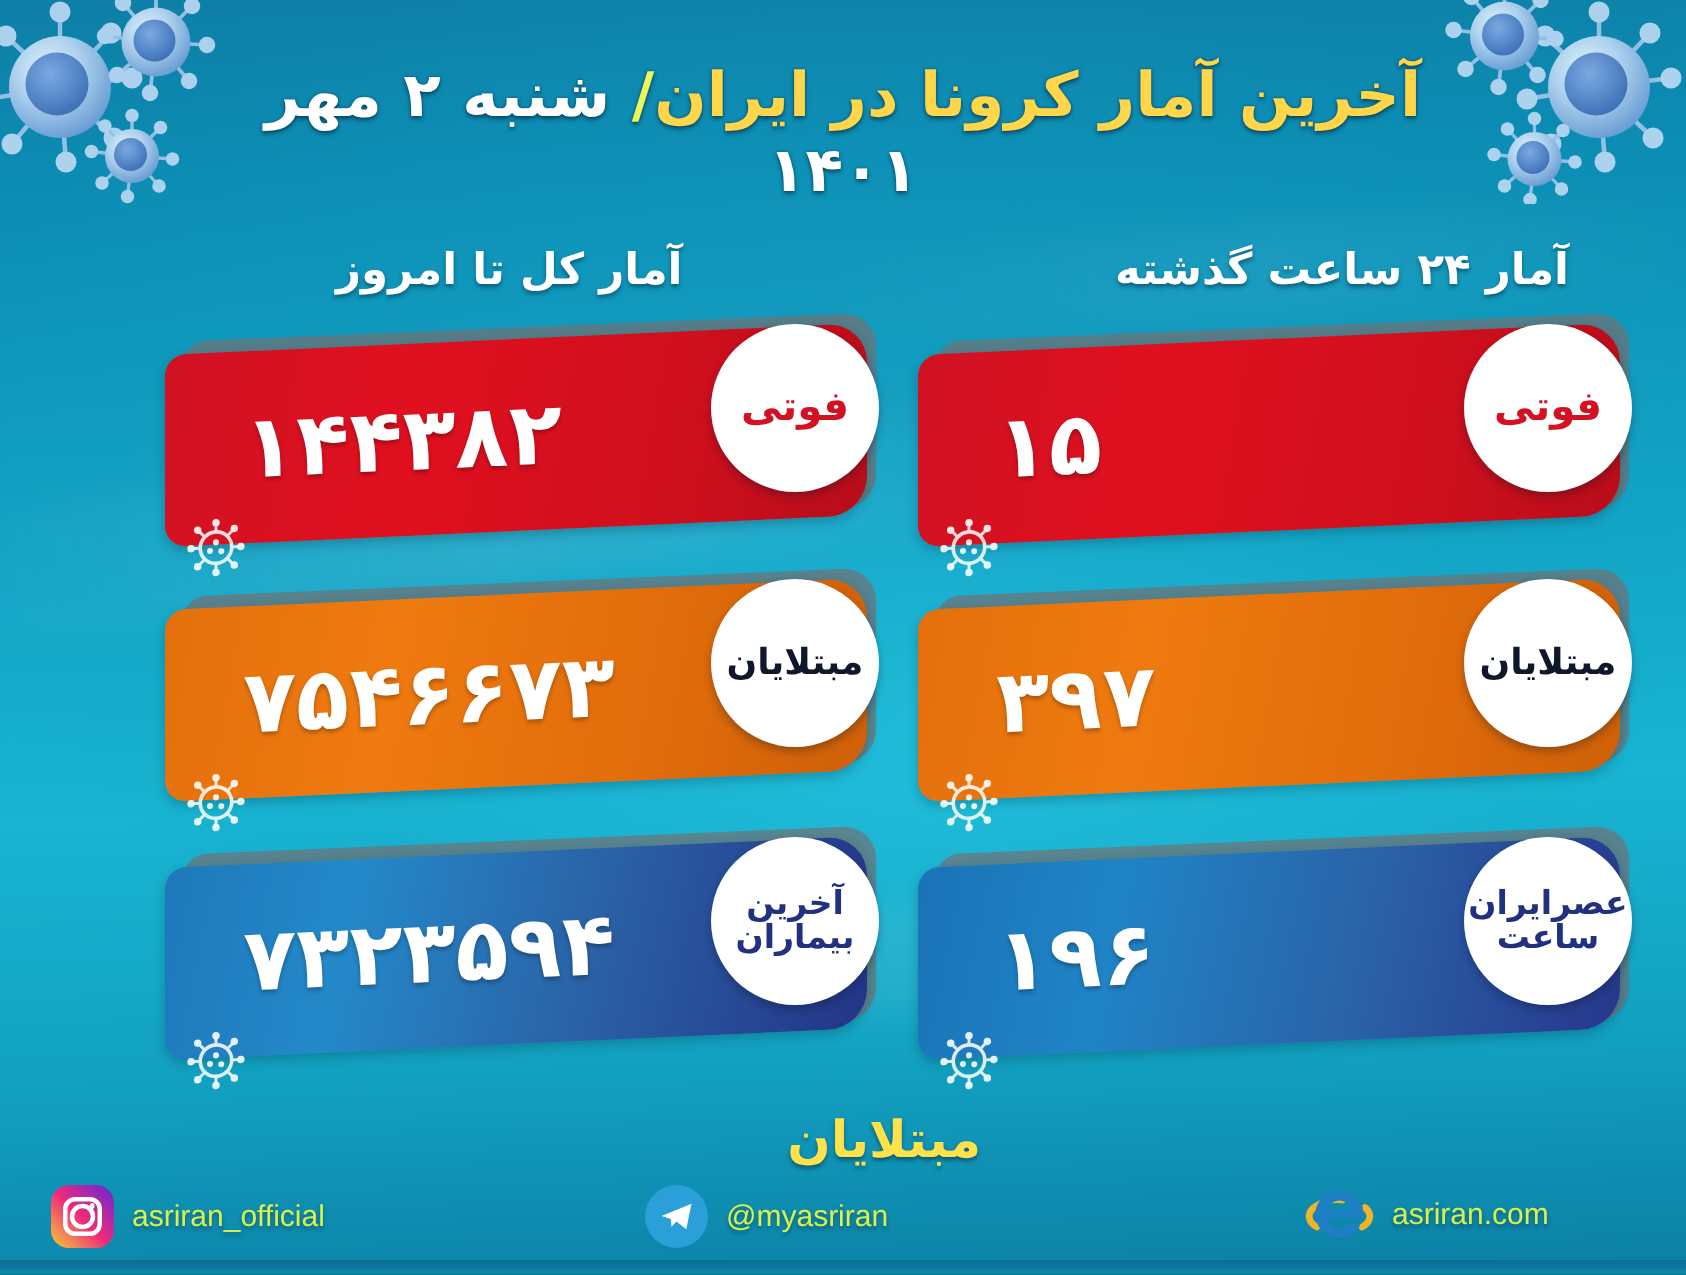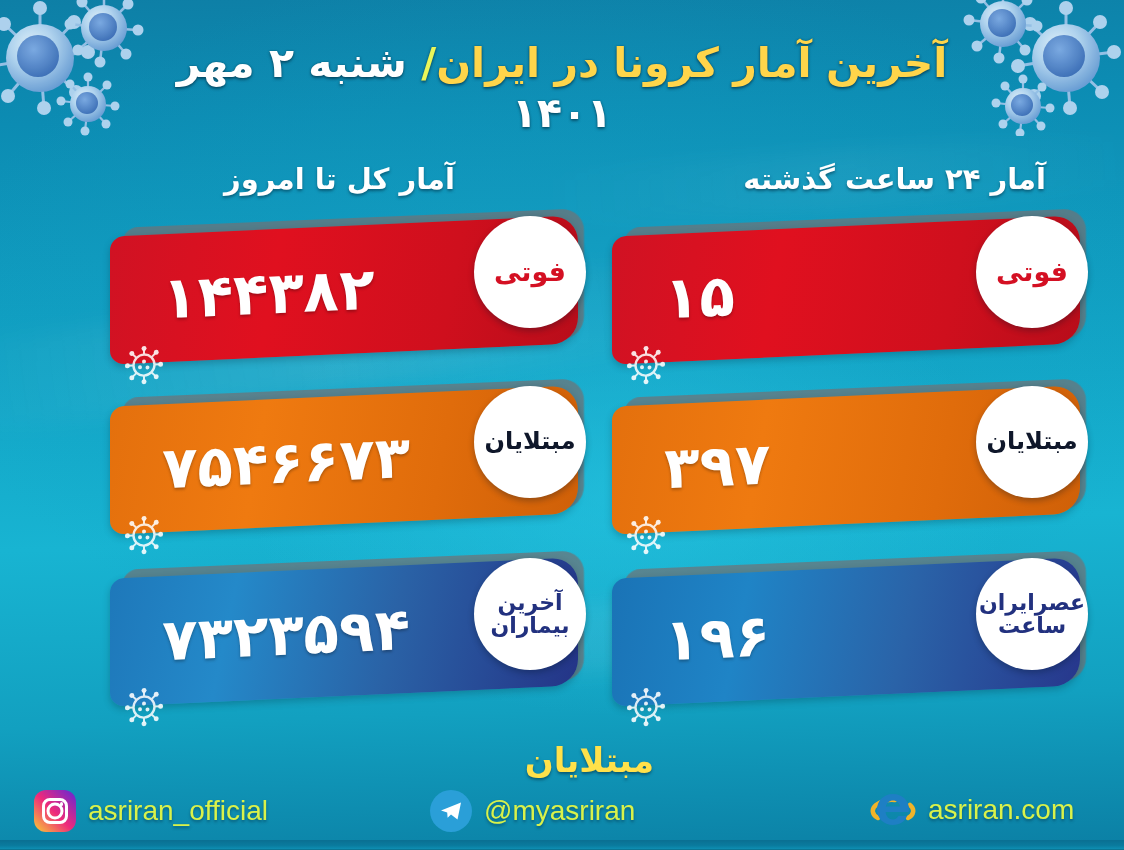--- a/index.html
+++ b/index.html
@@ -128,21 +128,21 @@
     font-size:34px; font-weight:bold; color:#ffe14a; direction:rtl;
     text-shadow:0 2px 3px rgba(0,35,55,.5);
     letter-spacing:-1px;
   }
   .footer{
     position:absolute; left:0; bottom:14px; width:1124px; height:62px;
     display:flex; align-items:center; direction:ltr;
   }
   .fitem{ display:flex; align-items:center; gap:12px; position:absolute; }
   .fitem .ftxt{
-    font-size:28px; color:#d9f24a; font-family:"Liberation Sans",sans-serif;
+    font-size:20px; color:#d9f24a; font-family:"Liberation Sans",sans-serif;
     text-shadow:0 2px 3px rgba(0,35,55,.45);
   }
   .fi-insta{ left:34px; bottom:4px; }
   .fi-tg{ left:430px; bottom:4px; }
   .fi-web{ left:870px; bottom:4px; }
 
   .ig-icon{ width:42px;height:42px;border-radius:12px;
     background:linear-gradient(45deg,#f9ce34 0%,#ee2a7b 48%,#6228d7 100%);
     display:flex;align-items:center;justify-content:center;}
   .ig-icon .ig-sq{width:26px;height:26px;border:3px solid #fff;border-radius:8px;position:relative;}

